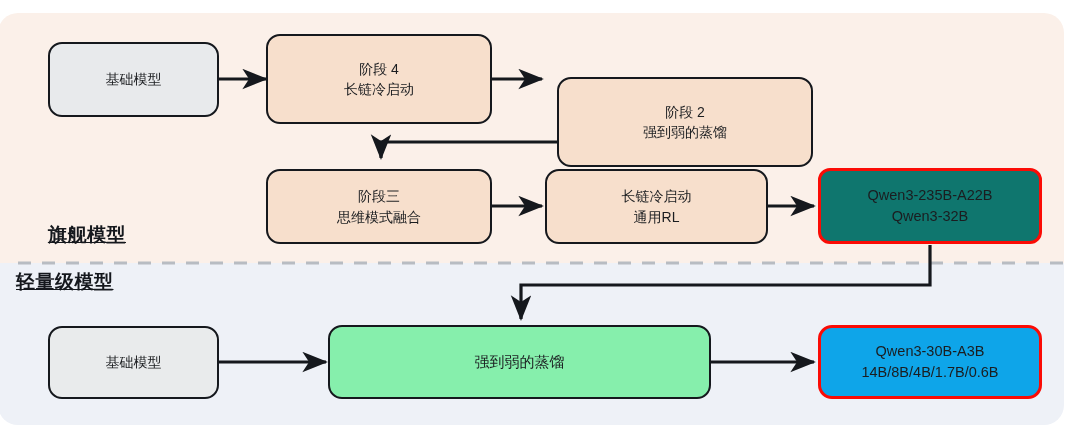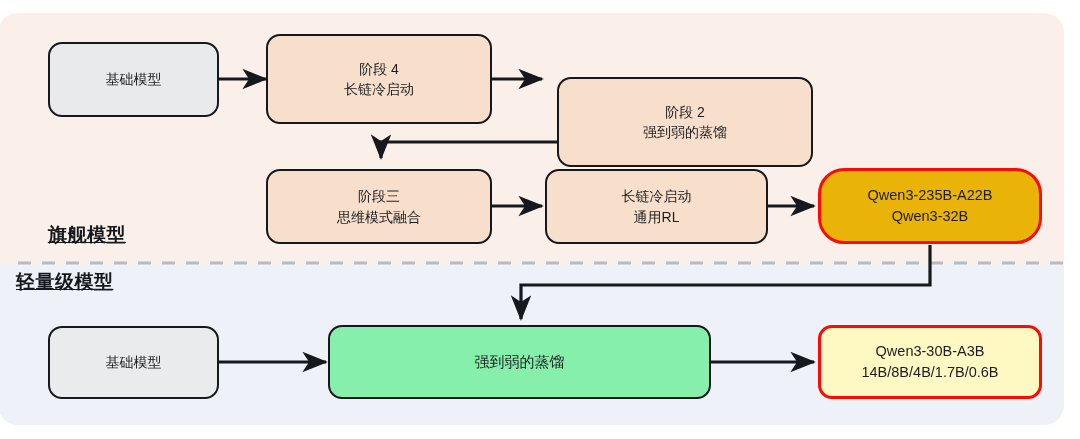--- a/index.html
+++ b/index.html
@@ -7,27 +7,27 @@
        font-family:"Liberation Sans","DejaVu Sans",sans-serif;}
   #stage{position:relative;width:1080px;height:439px;}
   #svg{position:absolute;left:0;top:0;}
   .node{position:absolute;box-sizing:border-box;display:flex;flex-direction:column;
         align-items:center;justify-content:center;text-align:center;}
   .node .ln{line-height:1.45;white-space:nowrap;}
   .base-node{background:#e8eaec;border:2.5px solid #15181d;border-radius:14px;}
   .base-node .ln{font-size:14px;color:#1b1d20;}
   .stage-node{background:#f7dfcc;border:2.5px solid #15181d;border-radius:14px;}
   .stage-node .ln{font-size:14px;color:#1b1d20;}
-  .out-node-top{background:#eab308;border:3.5px solid #fb0b05;border-radius:26px;}
+  .out-node-top{background:#0f766e;border:3.5px solid #fb0b05;border-radius:12px;}
   .out-node-top .ln{font-size:14.5px;color:#1b1d20;}
   .distill-node{background:#86efac;border:2.5px solid #15181d;border-radius:14px;}
   .distill-node .ln{font-size:15px;color:#1b1d20;}
   .base-node-lite{background:#e9ebec;border:2.5px solid #15181d;border-radius:14px;}
   .base-node-lite .ln{font-size:14px;color:#1b1d20;}
-  .out-node-bot{background:#fef9c3;border:3.5px solid #fb0b05;border-radius:14px;}
+  .out-node-bot{background:#0ea5e9;border:3.5px solid #fb0b05;border-radius:14px;}
   .out-node-bot .ln{font-size:14.5px;color:#1b1d20;}
   .section-label{position:absolute;font-size:19px;font-weight:700;color:#15181d;
                  letter-spacing:.5px;white-space:nowrap;text-decoration:underline;}
 </style>
 </head>
 <body>
 
 <div id="stage">
 
   <svg id="svg" width="1080" height="439">

